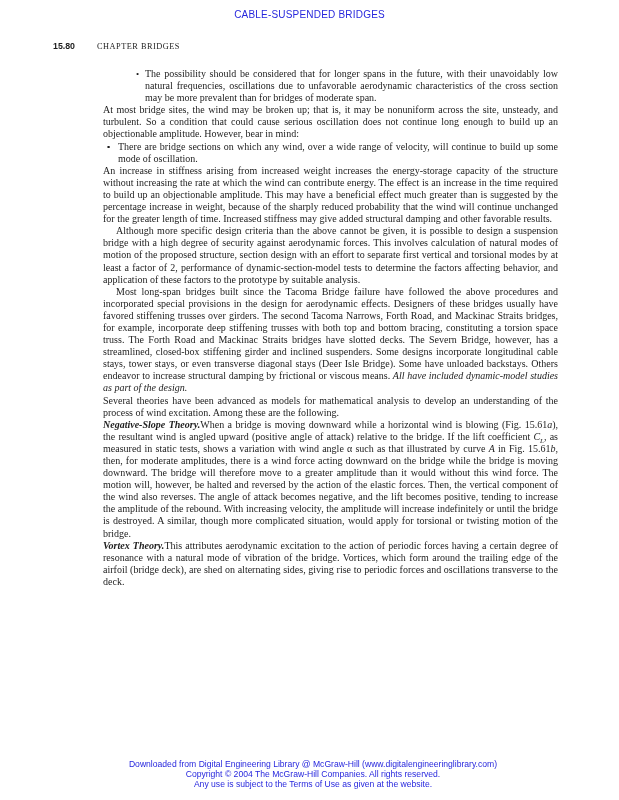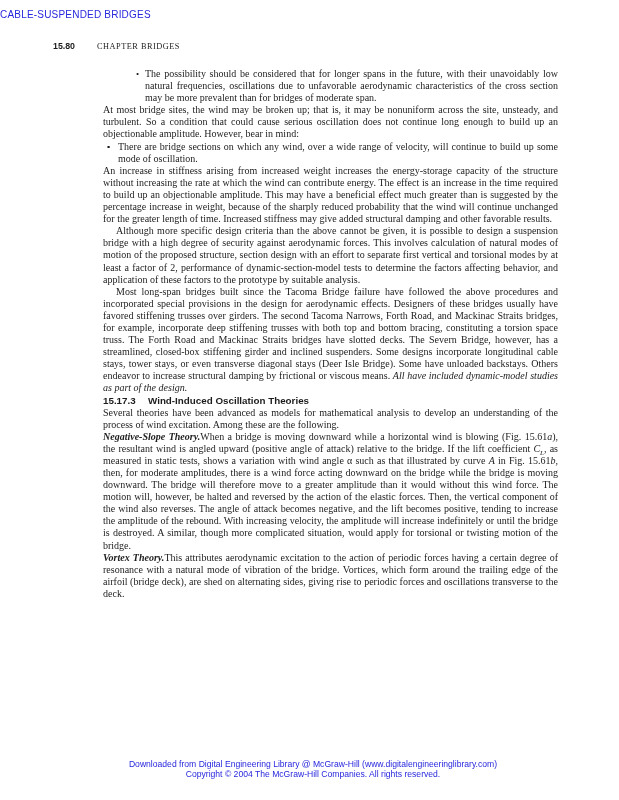--- a/index.html
+++ b/index.html
@@ -14,21 +14,21 @@
     background: #ffffff;
     font-family: "Liberation Serif", serif;
     color: #1c1c1c;
     overflow: hidden;
   }
   .running-title {
     position: absolute;
     top: 9px;
     left: 0;
     right: 0;
-    text-align: left;
+    text-align: center;
     font-family: "Liberation Sans", sans-serif;
     font-size: 10px;
     letter-spacing: 0.2px;
     color: #2727dd;
   }
   .page-head {
     position: absolute;
     top: 41px;
     left: 53px;
     font-size: 8.8px;
@@ -131,30 +131,28 @@
     <p class="bullet shallow">
       <span class="marker">•</span><span>There are bridge sections on which any wind, over a wide range of velocity, will continue to build up some mode of oscillation.</span>
     </p>
 
     <p><span>An increase in stiffness arising from increased weight increases the energy-storage capacity of the structure without increasing the rate at which the wind can contribute energy. The effect is an increase in the time required to build up an objectionable amplitude. This may have a beneficial effect much greater than is suggested by the percentage increase in weight, because of the sharply reduced probability that the wind will continue unchanged for the greater length of time. Increased stiffness may give added structural damping and other favorable results.</span></p>
 
     <p class="indent gap-before"><span>Although more specific design criteria than the above cannot be given, it is possible to design a suspension bridge with a high degree of security against aerodynamic forces. This involves calculation of natural modes of motion of the proposed structure, section design with an effort to separate first vertical and torsional modes by at least a factor of 2, performance of dynamic-section-model tests to determine the factors affecting behavior, and application of these factors to the prototype by suitable analysis.</span></p>
 
     <p class="indent"><span>Most long-span bridges built since the Tacoma Bridge failure have followed the above procedures and incorporated special provisions in the design for aerodynamic effects. Designers of these bridges usually have favored stiffening trusses over girders. The second Tacoma Narrows, Forth Road, and Mackinac Straits bridges, for example, incorporate deep stiffening trusses with both top and bottom bracing, constituting a torsion space truss. The Forth Road and Mackinac Straits bridges have slotted decks. The Severn Bridge, however, has a streamlined, closed-box stiffening girder and inclined suspenders. Some designs incorporate longitudinal cable stays, tower stays, or even transverse diagonal stays (Deer Isle Bridge). Some have unloaded backstays. Others endeavor to increase structural damping by frictional or viscous means. </span><span class="it">All have included dynamic-model studies as part of the design.</span></p>
 
-    <p class="section-heading">
-      <span class="num">15.17.3</span><span>Wind-Induced Oscillation Theories</span>
-    </p>
 
     <p class="intro-para"><span>Several theories have been advanced as models for mathematical analysis to develop an understanding of the process of wind excitation. Among these are the following.</span></p>
 
     <p class="theory-para"><span class="runin">Negative-Slope Theory.</span><span>When a bridge is moving downward while a horizontal wind is blowing (Fig. 15.61</span><span class="it">a</span><span>), the resultant wind is angled upward (positive angle of attack) relative to the bridge. If the lift coefficient </span><span class="it">C</span><sub class="sm">L</sub><span>, as measured in static tests, shows a variation with wind angle α such as that illustrated by curve </span><span class="it">A</span><span> in Fig. 15.61</span><span class="it">b</span><span>, then, for moderate amplitudes, there is a wind force acting downward on the bridge while the bridge is moving downward. The bridge will therefore move to a greater amplitude than it would without this wind force. The motion will, however, be halted and reversed by the action of the elastic forces. Then, the vertical component of the wind also reverses. The angle of attack becomes negative, and the lift becomes positive, tending to increase the amplitude of the rebound. With increasing velocity, the amplitude will increase indefinitely or until the bridge is destroyed. A similar, though more complicated situation, would apply for torsional or twisting motion of the bridge.</span></p>
 
     <p class="theory-para2"><span class="runin">Vortex Theory.</span><span>This attributes aerodynamic excitation to the action of periodic forces having a certain degree of resonance with a natural mode of vibration of the bridge. Vortices, which form around the trailing edge of the airfoil (bridge deck), are shed on alternating sides, giving rise to periodic forces and oscillations transverse to the deck.</span></p>
 
   </div>
 
   <div class="footer">
     <div>Downloaded from Digital Engineering Library @ McGraw-Hill (www.digitalengineeringlibrary.com)</div>
     <div>Copyright © 2004 The McGraw-Hill Companies. All rights reserved.</div>
+    <div>Any use is subject to the Terms of Use as given at the website.</div>
   </div>
 
 </div>
 
 </body></html>

